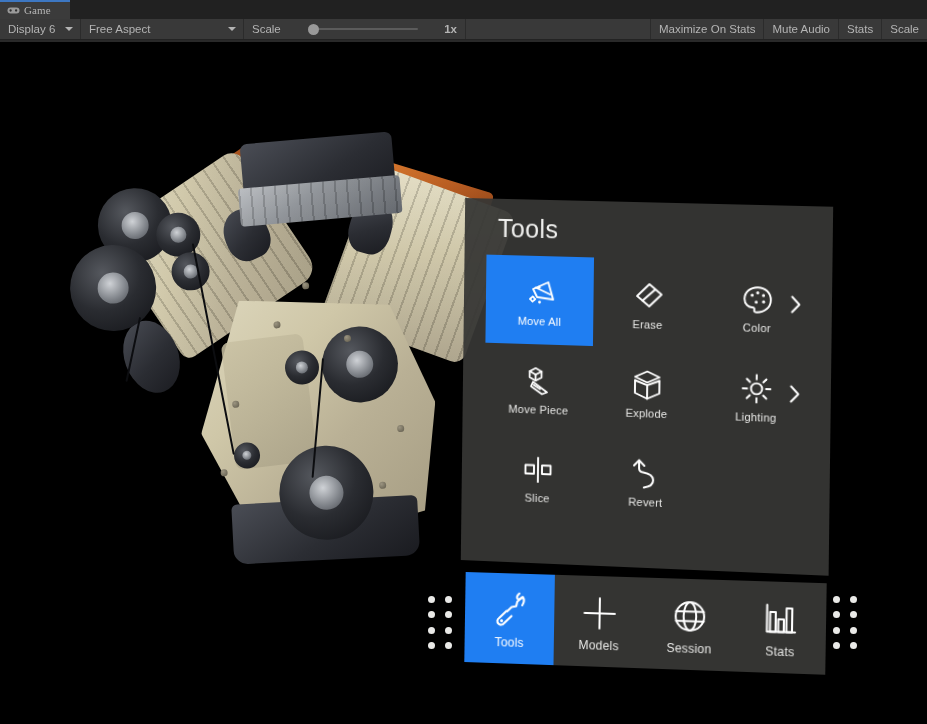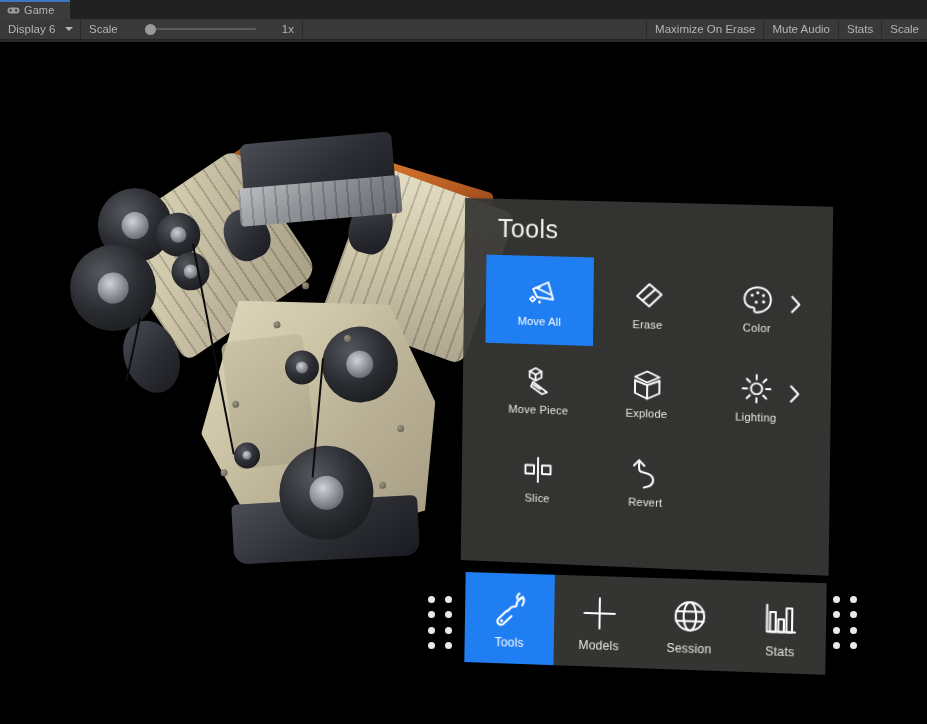--- a/index.html
+++ b/index.html
@@ -6,21 +6,21 @@
   html,body{ background:#000; }
   body{
     width:927px; height:724px; overflow:hidden; position:relative;
     font-family:"Liberation Sans", sans-serif;
     -webkit-font-smoothing:antialiased;
   }
 
   
   #editor-chrome{ position:absolute; left:0; top:0; width:927px; height:42px; background:#292929; z-index:40; }
 
-  .tab-strip{ position:absolute; left:0; top:0; width:927px; height:19px; background:#212121; }
+  .tab-strip{ position:absolute; left:0; top:0; width:927px; height:19px; background:#212121;font-family:Liberation Serif, serif; }
   .game-tab{
     position:absolute; left:0; top:0; width:70px; height:19px;
     background:#3b3b3b; border-top:2px solid #3d77c2;
     display:flex; align-items:center; gap:4px; padding-left:7px;
   }
   .gamepad-ico{ width:13px; height:9px; position:relative; flex:0 0 auto; }
   .gamepad-ico svg{ display:block; }
   .tab-label{ font-size:11px; color:#b6b6b6; line-height:1; letter-spacing:.1px; }
 
   .tool-strip{ position:absolute; left:0; top:19px; width:927px; height:21px; background:#393939;
@@ -31,21 +31,21 @@
   .dd{ position:relative; padding-right:22px; }
   .caret{ position:absolute; right:7px; top:50%; transform:translateY(-50%);
           width:0; height:0; border-left:4px solid transparent; border-right:4px solid transparent;
           border-top:4px solid #b4b4b4; }
   #cell-display{ width:81px; }
   #cell-aspect{ width:163px; }
   #cell-scale{ width:222px; gap:26px;align-items:center; }
   .slider-wrap{ position:relative; flex:1 1 auto; height:14px; display:flex; align-items:center; }
   .slider-track{ position:absolute; left:9px; right:0; height:2px; background:#5b5b5b; border-radius:1px; }
   .slider-knob{ position:absolute; left:1px; width:11px; height:11px; border-radius:50%; background:#999; }
-  .scale-val{ font-size:11.5px; color:#b4b4b4; }
+  .scale-val{ font-size:11.5px; color:#b4b4b4;font-weight:bold; }
   .ts-spacer{ flex:1 1 auto; border-right:1px solid #2b2b2b; }
 
   
   #viewport{ position:absolute; left:0; top:41px; width:927px; height:683px; background:#000; overflow:hidden; }
 
   
   #engine-model{ position:absolute; left:78px; top:88px; width:420px; height:420px; transform:rotate(-2deg); }
   .eng{ position:absolute; }
   .metal-tan{
     background:linear-gradient(135deg,#ddd7bd 0%,#cfc7a8 32%,#b9b095 60%,#a59c82 100%);
@@ -171,33 +171,37 @@
     </div>
   </div>
 
   <div class="tool-strip">
 
     <div class="ts-cell dd" id="cell-display">
       <span>Display 6</span>
       <span class="caret"></span>
     </div>
 
+    <div class="ts-cell dd" id="cell-aspect">
+      <span>Free Aspect</span>
+      <span class="caret"></span>
+    </div>
 
     <div class="ts-cell" id="cell-scale">
       <span>Scale</span>
       <span class="slider-wrap">
         <span class="slider-track"></span>
         <span class="slider-knob"></span>
       </span>
       <span class="scale-val">1x</span>
     </div>
 
     <div class="ts-spacer"></div>
 
-    <div class="ts-cell">Maximize On Erase</div>
+    <div class="ts-cell">Maximize On Stats</div>
     <div class="ts-cell">Mute Audio</div>
     <div class="ts-cell">Stats</div>
     <div class="ts-cell nb">Scale</div>
   </div>
 </div>
 
 <div id="viewport">
 
   <div id="engine-model">
     <div class="shadowcast" style="left:40px;top:300px;width:320px;height:150px;"></div>

